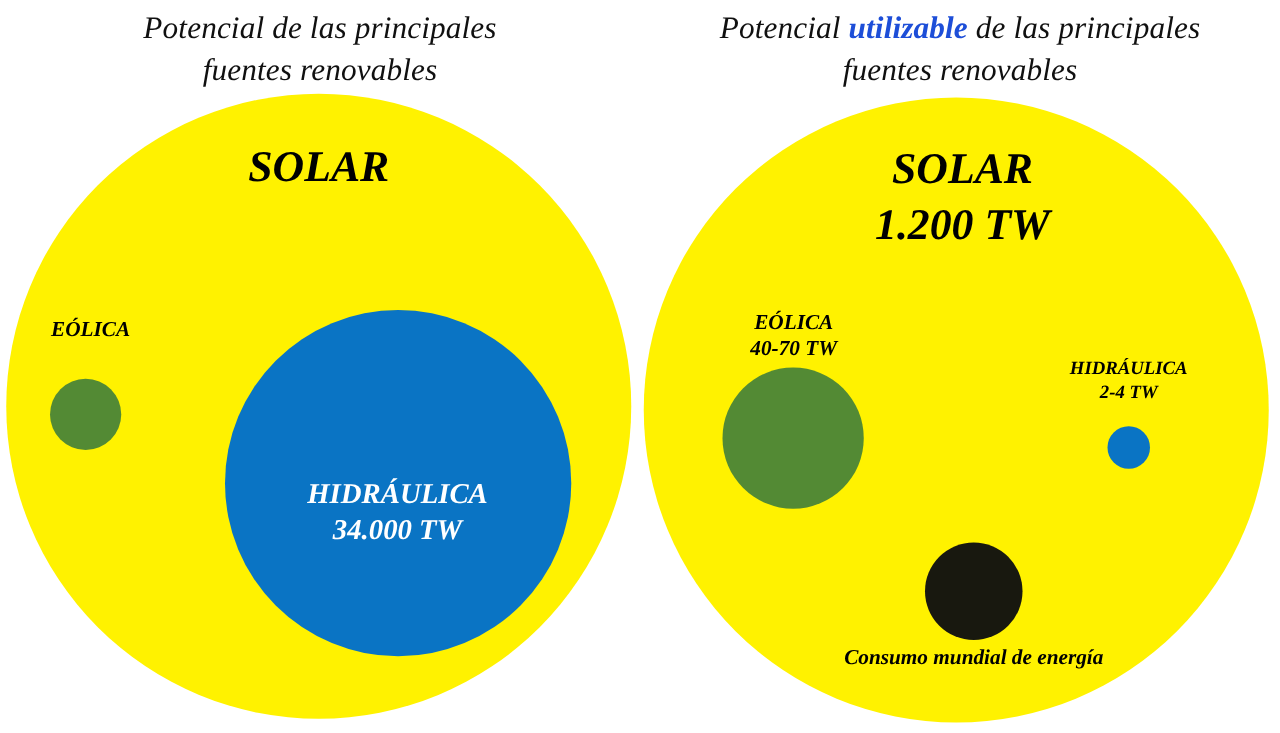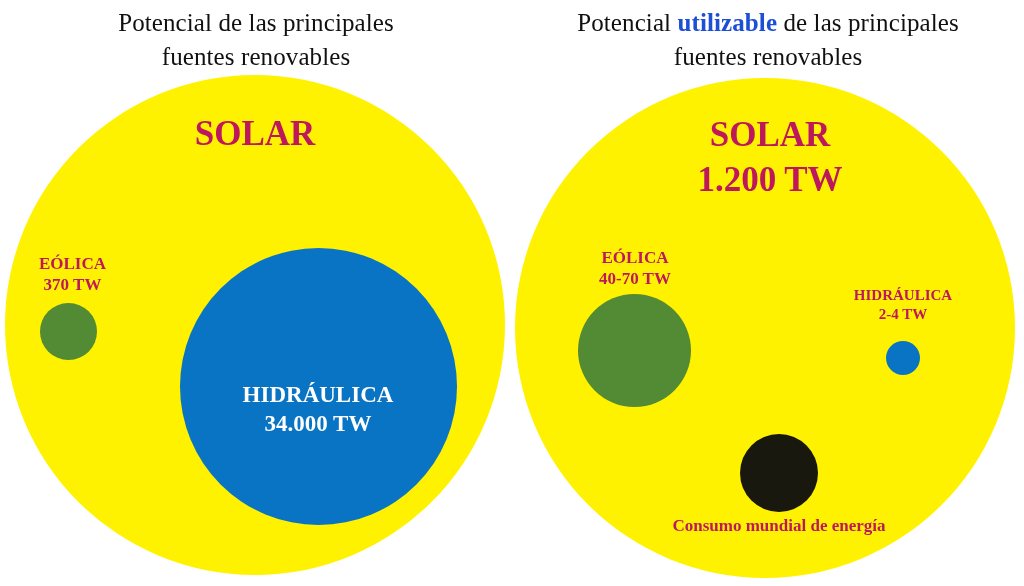--- a/index.html
+++ b/index.html
@@ -9,20 +9,21 @@
   }
   body {
     font-family: "Liberation Serif", "DejaVu Serif", serif;
   }
   #canvas {
     position: relative;
     width: 1024px;
     height: 586px;
     background: #ffffff;
     overflow: hidden;
+    font-style: italic;
   }
 
   
   .panel-title {
     position: absolute;
     top: 6px;
     width: 512px;
     text-align: center;
     font-family: "Liberation Serif", "DejaVu Serif", serif;
     font-size: 25px;
@@ -57,21 +58,21 @@
   #wind-right      { left: 578px; top: 294px; width: 113px; height: 113px; }
   #hydro-right     { left: 886px; top: 341px; width: 34px;  height: 34px; }
   #consumption     { left: 740px; top: 434px; width: 78px;  height: 78px; }
 
   
   .lbl {
     position: absolute;
     text-align: center;
     font-family: "Liberation Serif", "DejaVu Serif", serif;
     font-weight: bold;
-    color: #be185d;
+    color: #000000;
     white-space: nowrap;
     line-height: 1.24;
   }
   .lbl .l2 { display: block; }
 
   
   .lbl-solar { font-size: 35px; line-height: 1.28; }
   #label-solar-left  { left: 130px; top: 112px; width: 250px; }
   #label-solar-right { left: 645px; top: 113px; width: 250px; }
 
@@ -109,21 +110,20 @@
     <div class="circle c-solar" id="solar-left"></div>
     <div class="circle c-hydro" id="hydro-left"></div>
     <div class="circle c-wind" id="wind-left"></div>
 
     <div class="lbl lbl-solar" id="label-solar-left">
       <span>SOLAR</span>
     </div>
 
     <div class="lbl lbl-small" id="label-wind-left">
       <span>EÓLICA</span>
-      <span class="l2">370 TW</span>
     </div>
 
     <div class="lbl" id="label-hydro-left">
       <span>HIDRÁULICA</span>
       <span class="l2">34.000 TW</span>
     </div>
   </div>
 
   <div id="panel-right">
 

